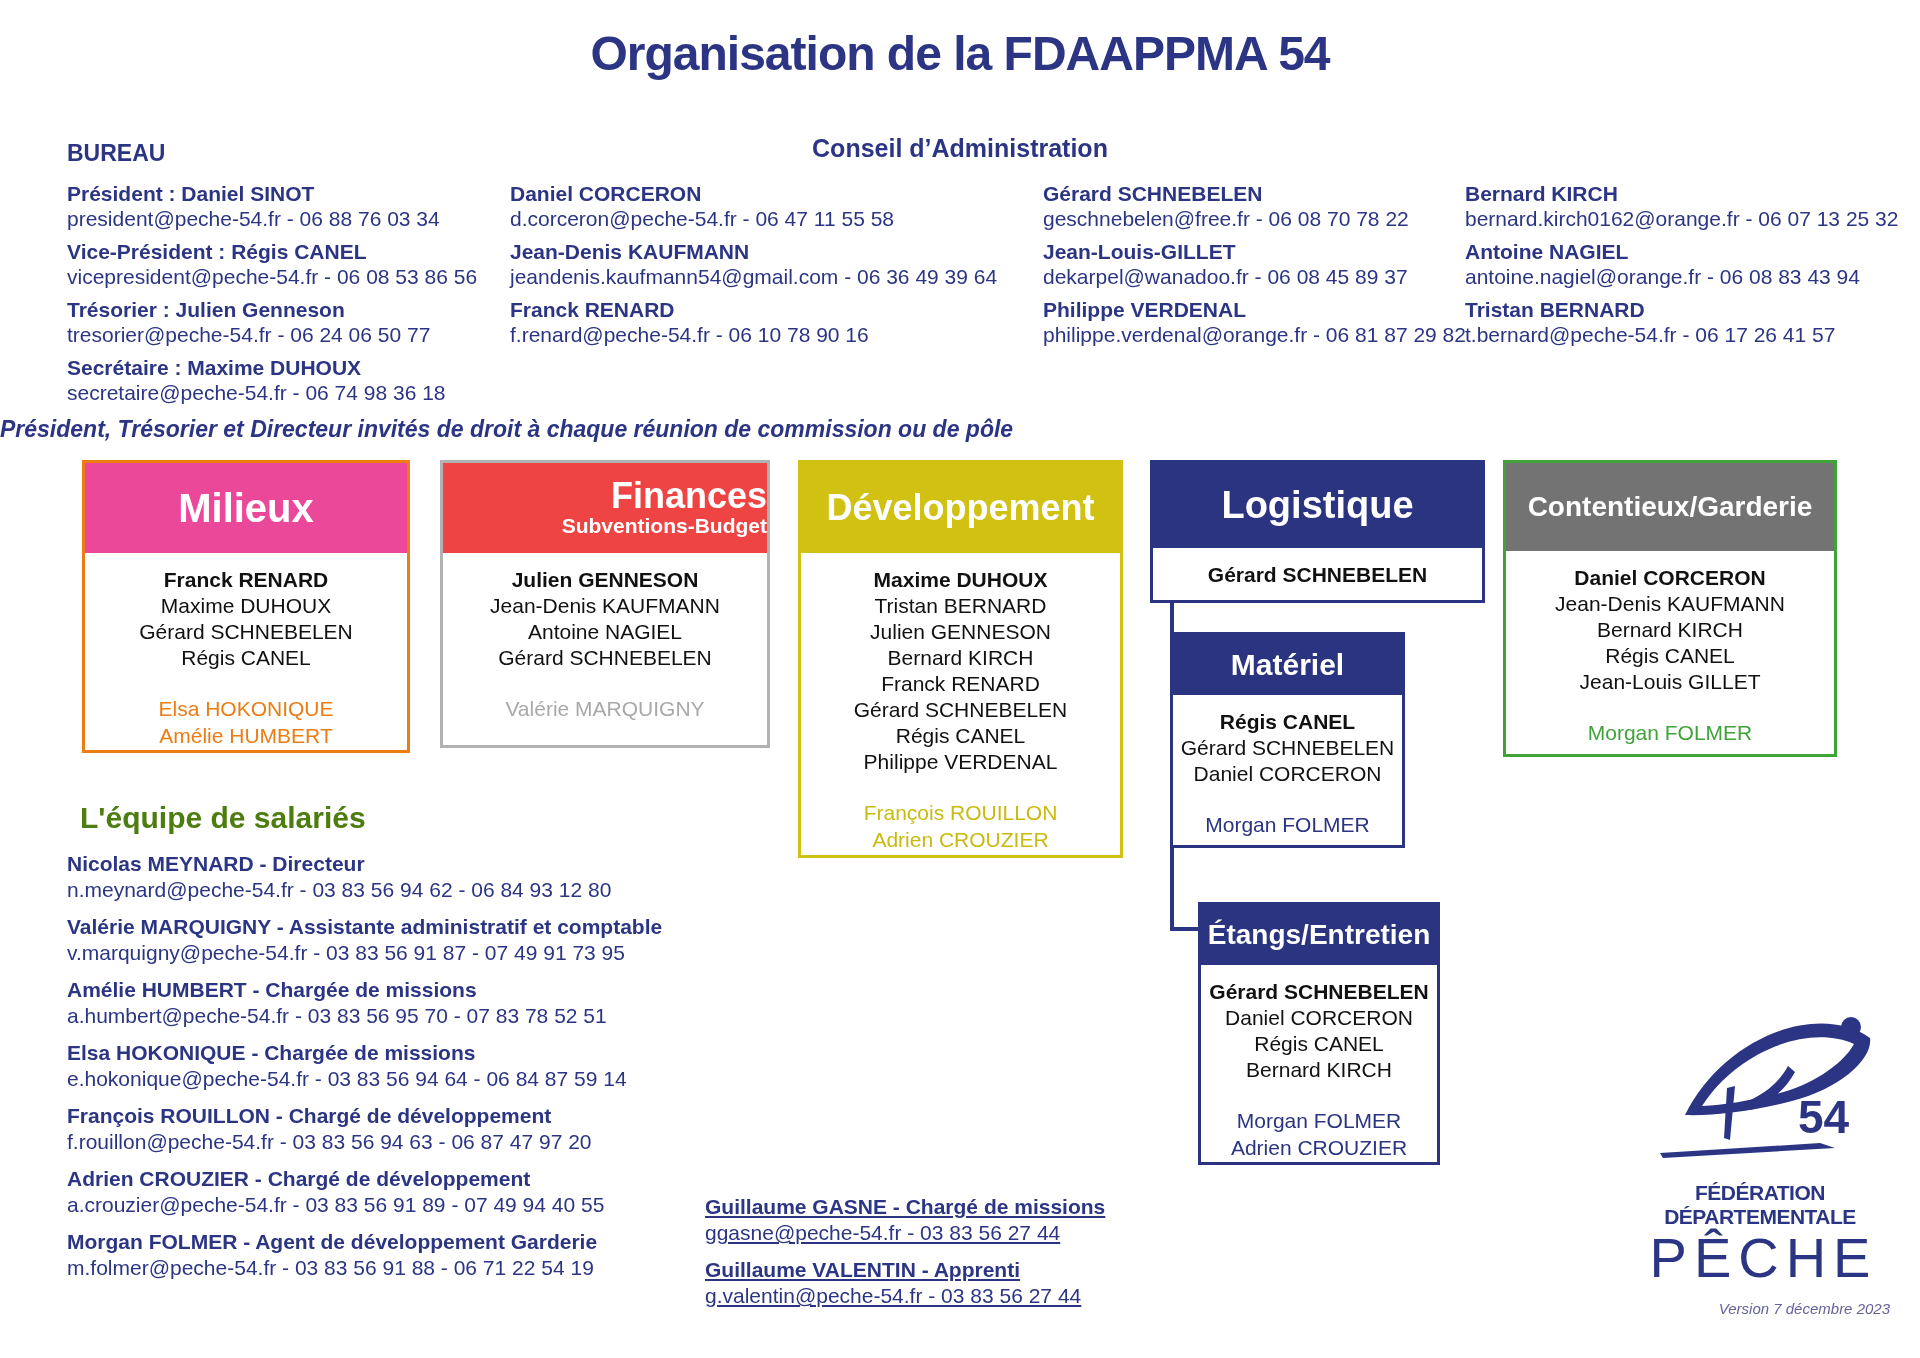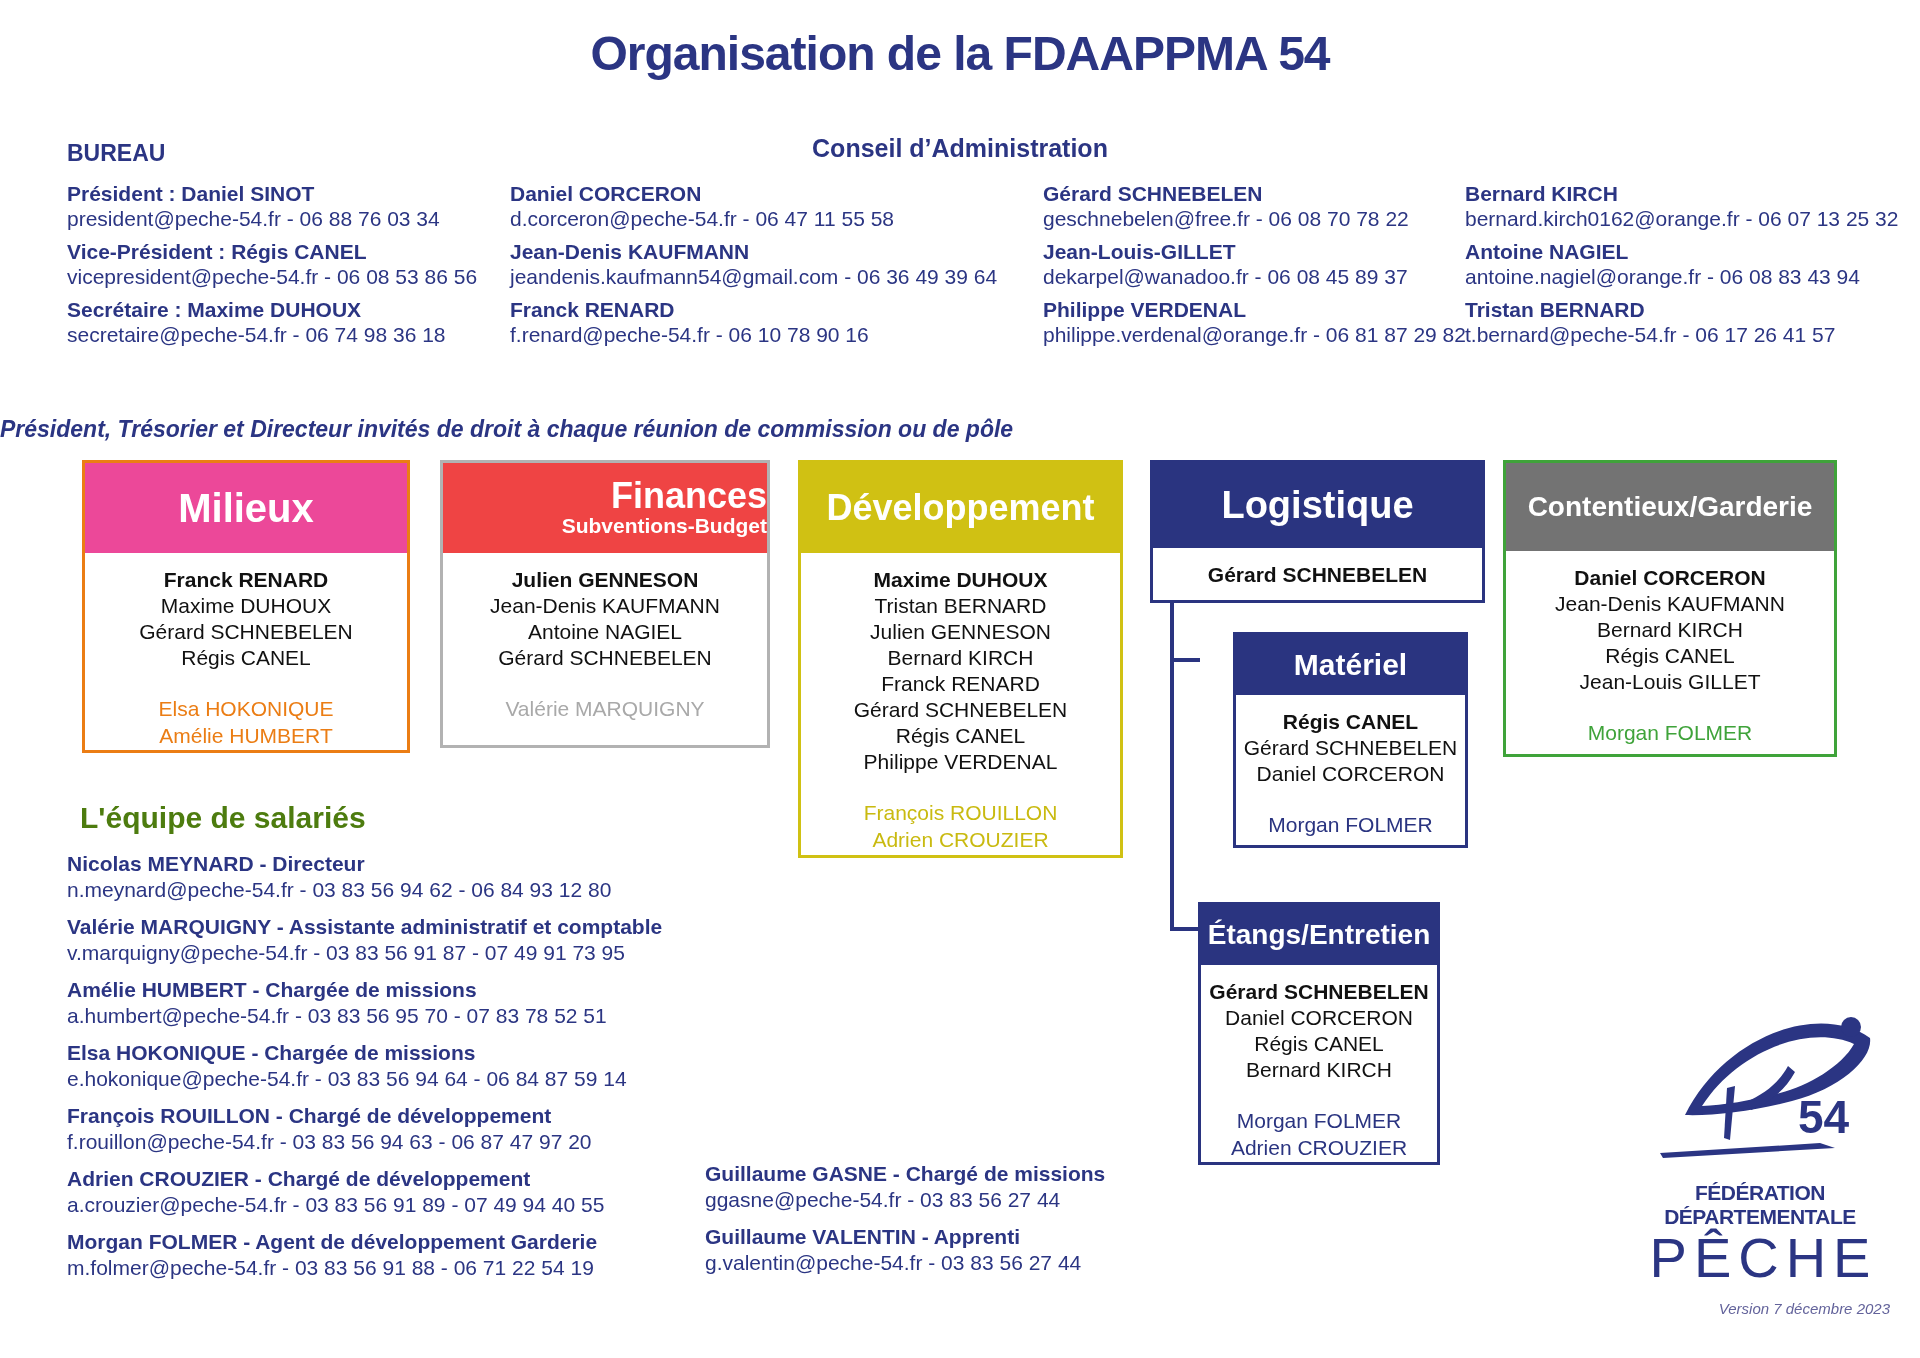--- a/index.html
+++ b/index.html
@@ -48,41 +48,41 @@
   .box-dev .box-header{background:#D0C113;height:90px;font-size:36px;}
   .box-dev .staff{color:#C9BA10;}
 
   .box-log{left:1150px;top:460px;width:335px;height:143px;border:3px solid #2A3480;}
   .box-log .box-header{background:#2A3480;height:85px;font-size:38px;}
 
   .box-cont{left:1503px;top:460px;width:334px;height:297px;border:3px solid #3FA33A;}
   .box-cont .box-header{background:#737373;height:88px;font-size:28px;}
   .box-cont .staff{color:#3FA33A;}
 
-  .box-mat{left:1233px;top:632px;width:235px;height:216px;border:3px solid #2A3480;}
+  .box-mat{left:1170px;top:632px;width:235px;height:216px;border:3px solid #2A3480;}
   .box-mat .box-header{background:#2A3480;height:60px;font-size:30px;}
   .box-mat .staff{color:#2A3480;}
 
   .box-etangs{left:1198px;top:902px;width:242px;height:263px;border:3px solid #2A3480;}
   .box-etangs .box-header{background:#2A3480;height:60px;font-size:28px;}
   .box-etangs .staff{color:#2A3480;}
 
   .pad-body{padding-top:13px;}
 
   
   .conn{position:absolute;background:#2A3480;}
   .conn-v{left:1170px;top:601px;width:4px;height:330px;}
   .conn-h1{left:1170px;top:658px;width:30px;height:4px;}
   .conn-h2{left:1170px;top:927px;width:30px;height:4px;}
 
   
   .equipe-heading{position:absolute;top:801px;left:80px;font-size:30px;font-weight:800;color:#4d7c0f;}
   .equipe-col{position:absolute;}
   .equipe-left{left:67px;top:851px;}
-  .equipe-right{left:705px;top:1161px;}
+  .equipe-right{left:705px;top:1194px;text-decoration:underline;}
   .equipe-col .entry{margin-bottom:11px;}
   .equipe-col .cname{font-size:21px;line-height:26px;}
   .equipe-col .cmail{font-size:21px;line-height:26px;}
 
   
   .logo{position:absolute;left:1630px;top:1000px;width:260px;text-align:center;color:#2B3583;}
   .logo-line1{font-size:21px;font-weight:800;letter-spacing:-0.5px;margin-top:2px;}
   .logo-line2{font-size:56px;font-weight:500;letter-spacing:7px;margin-left:7px;line-height:58px;}
   .version{position:absolute;left:1630px;top:1300px;width:260px;text-align:right;
            font-size:15px;font-style:italic;color:#63639B;}
@@ -97,20 +97,24 @@
   <div class="bureau-heading">BUREAU</div>
 
   <div class="col col-bureau">
     <div class="entry">
       <div class="cname">Président : Daniel SINOT</div>
       <div class="cmail">president@peche-54.fr - 06 88 76 03 34</div>
     </div>
     <div class="entry">
       <div class="cname">Vice-Président : Régis CANEL</div>
       <div class="cmail">vicepresident@peche-54.fr - 06 08 53 86 56</div>
+    </div>
+    <div class="entry">
+      <div class="cname">Trésorier : Julien Genneson</div>
+      <div class="cmail">tresorier@peche-54.fr - 06 24 06 50 77</div>
     </div>
     <div class="entry">
       <div class="cname">Secrétaire : Maxime DUHOUX</div>
       <div class="cmail">secretaire@peche-54.fr - 06 74 98 36 18</div>
     </div>
   </div>
 
   <div class="col col-ca1">
     <div class="entry">
       <div class="cname">Daniel CORCERON</div>

